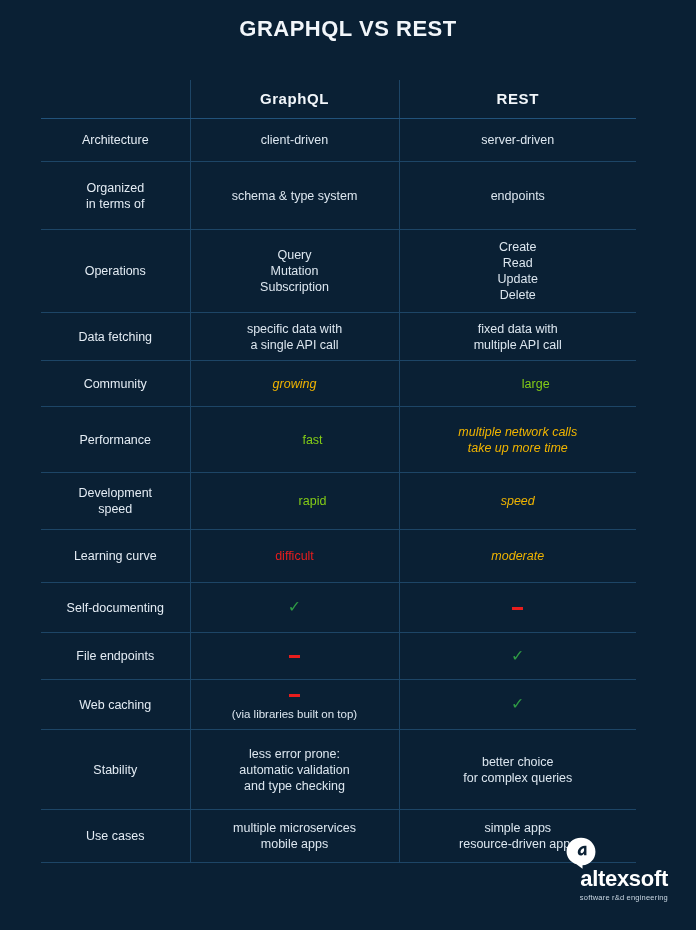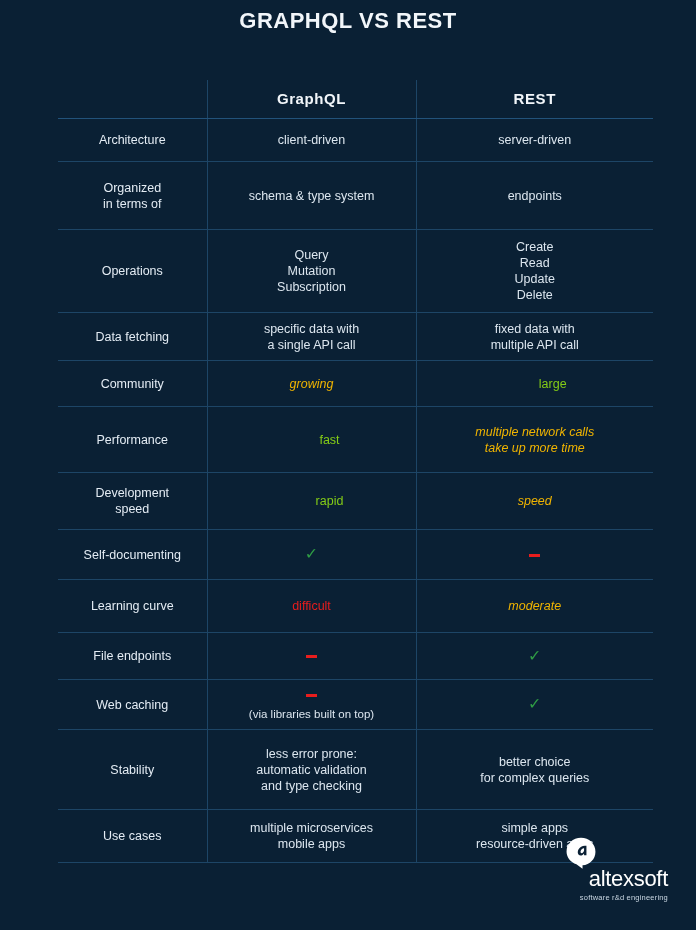--- a/index.html
+++ b/index.html
@@ -14,26 +14,26 @@
     color: #e8eef4;
     overflow: hidden;
     position: relative;
   }
   #page-title {
     text-align: center;
     font-size: 22px;
     letter-spacing: 0.5px;
     font-weight: bold;
     color: #f2f6fa;
-    padding-top: 8px;
+    padding-top: 16px;
     line-height: 1.2;
   }
   .table-wrap {
     position: absolute;
-    left: 58px;
+    left: 41px;
     top: 80px;
     width: 595px;
   }
   table.compare {
     border-collapse: collapse;
     width: 595px;
     table-layout: fixed;
   }
   table.compare col.c-feature { width: 149px; }
   table.compare col.c-graphql { width: 209px; }
@@ -112,21 +112,21 @@
     align-items: flex-end;
   }
   .logo-mark {
     width: 34px;
     height: 34px;
     margin-right: 70px;
     margin-bottom: -2px;
   }
   .logo-word {
     font-size: 22px;
-    font-weight: normal;
+    font-weight: bold;
     color: #ffffff;
     letter-spacing: -0.3px;
     line-height: 1;
   }
   .logo-tag {
     font-size: 7.5px;
     color: #c9d6e2;
     letter-spacing: 0.2px;
     margin-top: 3px;
   }
@@ -179,29 +179,29 @@
         <tr style="height: 66px;">
           <td class="cell-feature">Performance</td>
           <td class="cell-graphql"><span class="val-green">fast</span></td>
           <td class="cell-rest"><span class="val-amber">multiple network calls<br>take up more time</span></td>
         </tr>
         <tr style="height: 57px;">
           <td class="cell-feature">Development<br>speed</td>
           <td class="cell-graphql"><span class="val-green">rapid</span></td>
           <td class="cell-rest"><span class="val-amber">speed</span></td>
         </tr>
+        <tr style="height: 53px;">
+          <td class="cell-feature">Learning curve</td>
+          <td class="cell-graphql"><span class="val-red">difficult</span></td>
+          <td class="cell-rest"><span class="val-amber">moderate</span></td>
+        </tr>
         <tr style="height: 50px;">
           <td class="cell-feature">Self-documenting</td>
           <td class="cell-graphql"><span class="check">✓</span></td>
           <td class="cell-rest"><span class="dash"></span></td>
-        </tr>
-        <tr style="height: 53px;">
-          <td class="cell-feature">Learning curve</td>
-          <td class="cell-graphql"><span class="val-red">difficult</span></td>
-          <td class="cell-rest"><span class="val-amber">moderate</span></td>
         </tr>
         <tr style="height: 47px;">
           <td class="cell-feature">File endpoints</td>
           <td class="cell-graphql"><span class="dash"></span></td>
           <td class="cell-rest"><span class="check">✓</span></td>
         </tr>
         <tr style="height: 50px;">
           <td class="cell-feature">Web caching</td>
           <td class="cell-graphql"><span class="dash"></span><span class="sub-note">(via libraries built on top)</span></td>
           <td class="cell-rest"><span class="check">✓</span></td>

